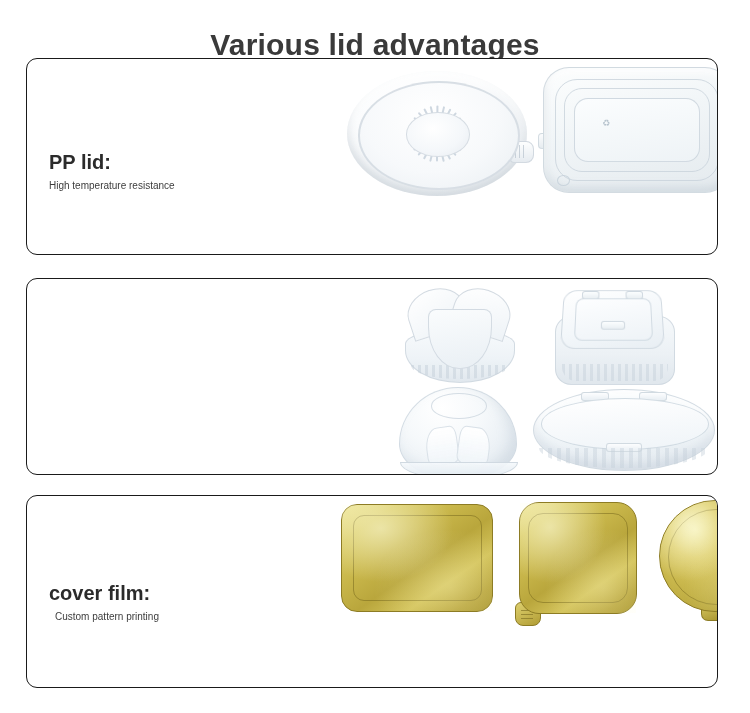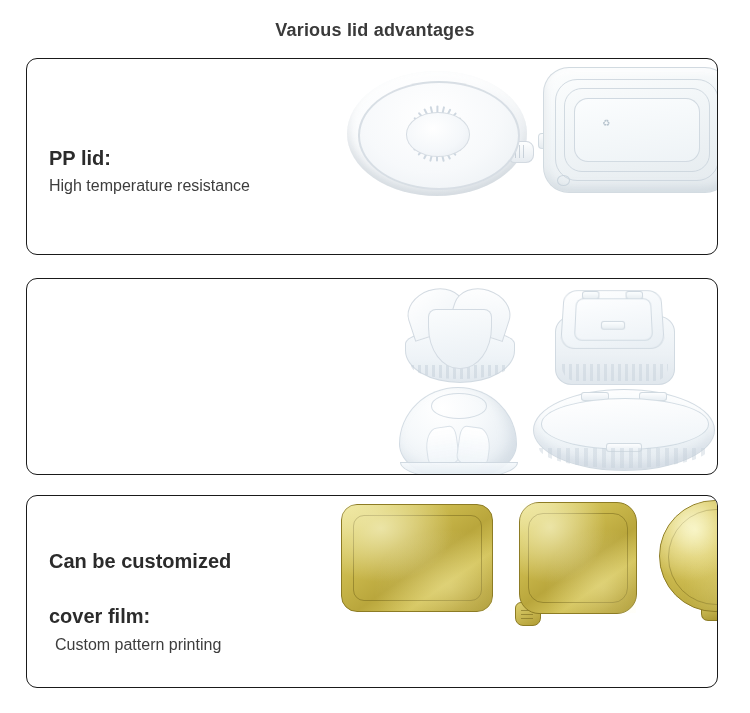--- a/index.html
+++ b/index.html
@@ -15,21 +15,21 @@
     overflow: hidden;
     position: relative;
   }
 
   .page-title {
     position: absolute;
     top: 8px;
     left: 0;
     width: 750px;
     text-align: center;
-    font-size: 18px;
+    font-size: 30px;
     font-weight: bold;
     color: #3a3a3a;
     letter-spacing: 0.2px;
   }
 
   .panel {
     position: absolute;
     left: 26px;
     width: 692px;
     border: 1.4px solid #1a1a1a;
@@ -51,21 +51,21 @@
   }
   .panel-heading {
     font-size: 20px;
     font-weight: bold;
     color: #2b2b2b;
     line-height: 1.18;
     margin-bottom: 4px;
     margin-top: 32px;
   }
   .panel-sub {
-    font-size: 16px;
+    font-size: 10px;
     font-weight: normal;
     color: #3d3d3d;
     line-height: 1.55;
   }
   #panel-film .panel-text { top: 48%; }
   #panel-film .panel-sub { padding-left: 6px; margin-top: 1px; }
 
   .media {
     position: absolute;
     top: 0;
@@ -453,21 +453,20 @@
         <div class="oval-notch o3"></div>
         <div class="oval-skirt"></div>
       </div>
     </div>
 
   </div>
 </section>
 
 <section class="panel" id="panel-film">
   <div class="panel-text">
-    <div class="panel-heading">Can be customized</div>
     <div class="panel-heading">cover film:</div>
     <div class="panel-sub">Custom pattern printing</div>
   </div>
   <div class="media">
 
     <div class="art" id="film-rect">
       <div class="film-rect-tab"></div>
       <div class="gold-rect">
         <div class="gold-inner-line"></div>
         <div class="gold-sheen"></div>

